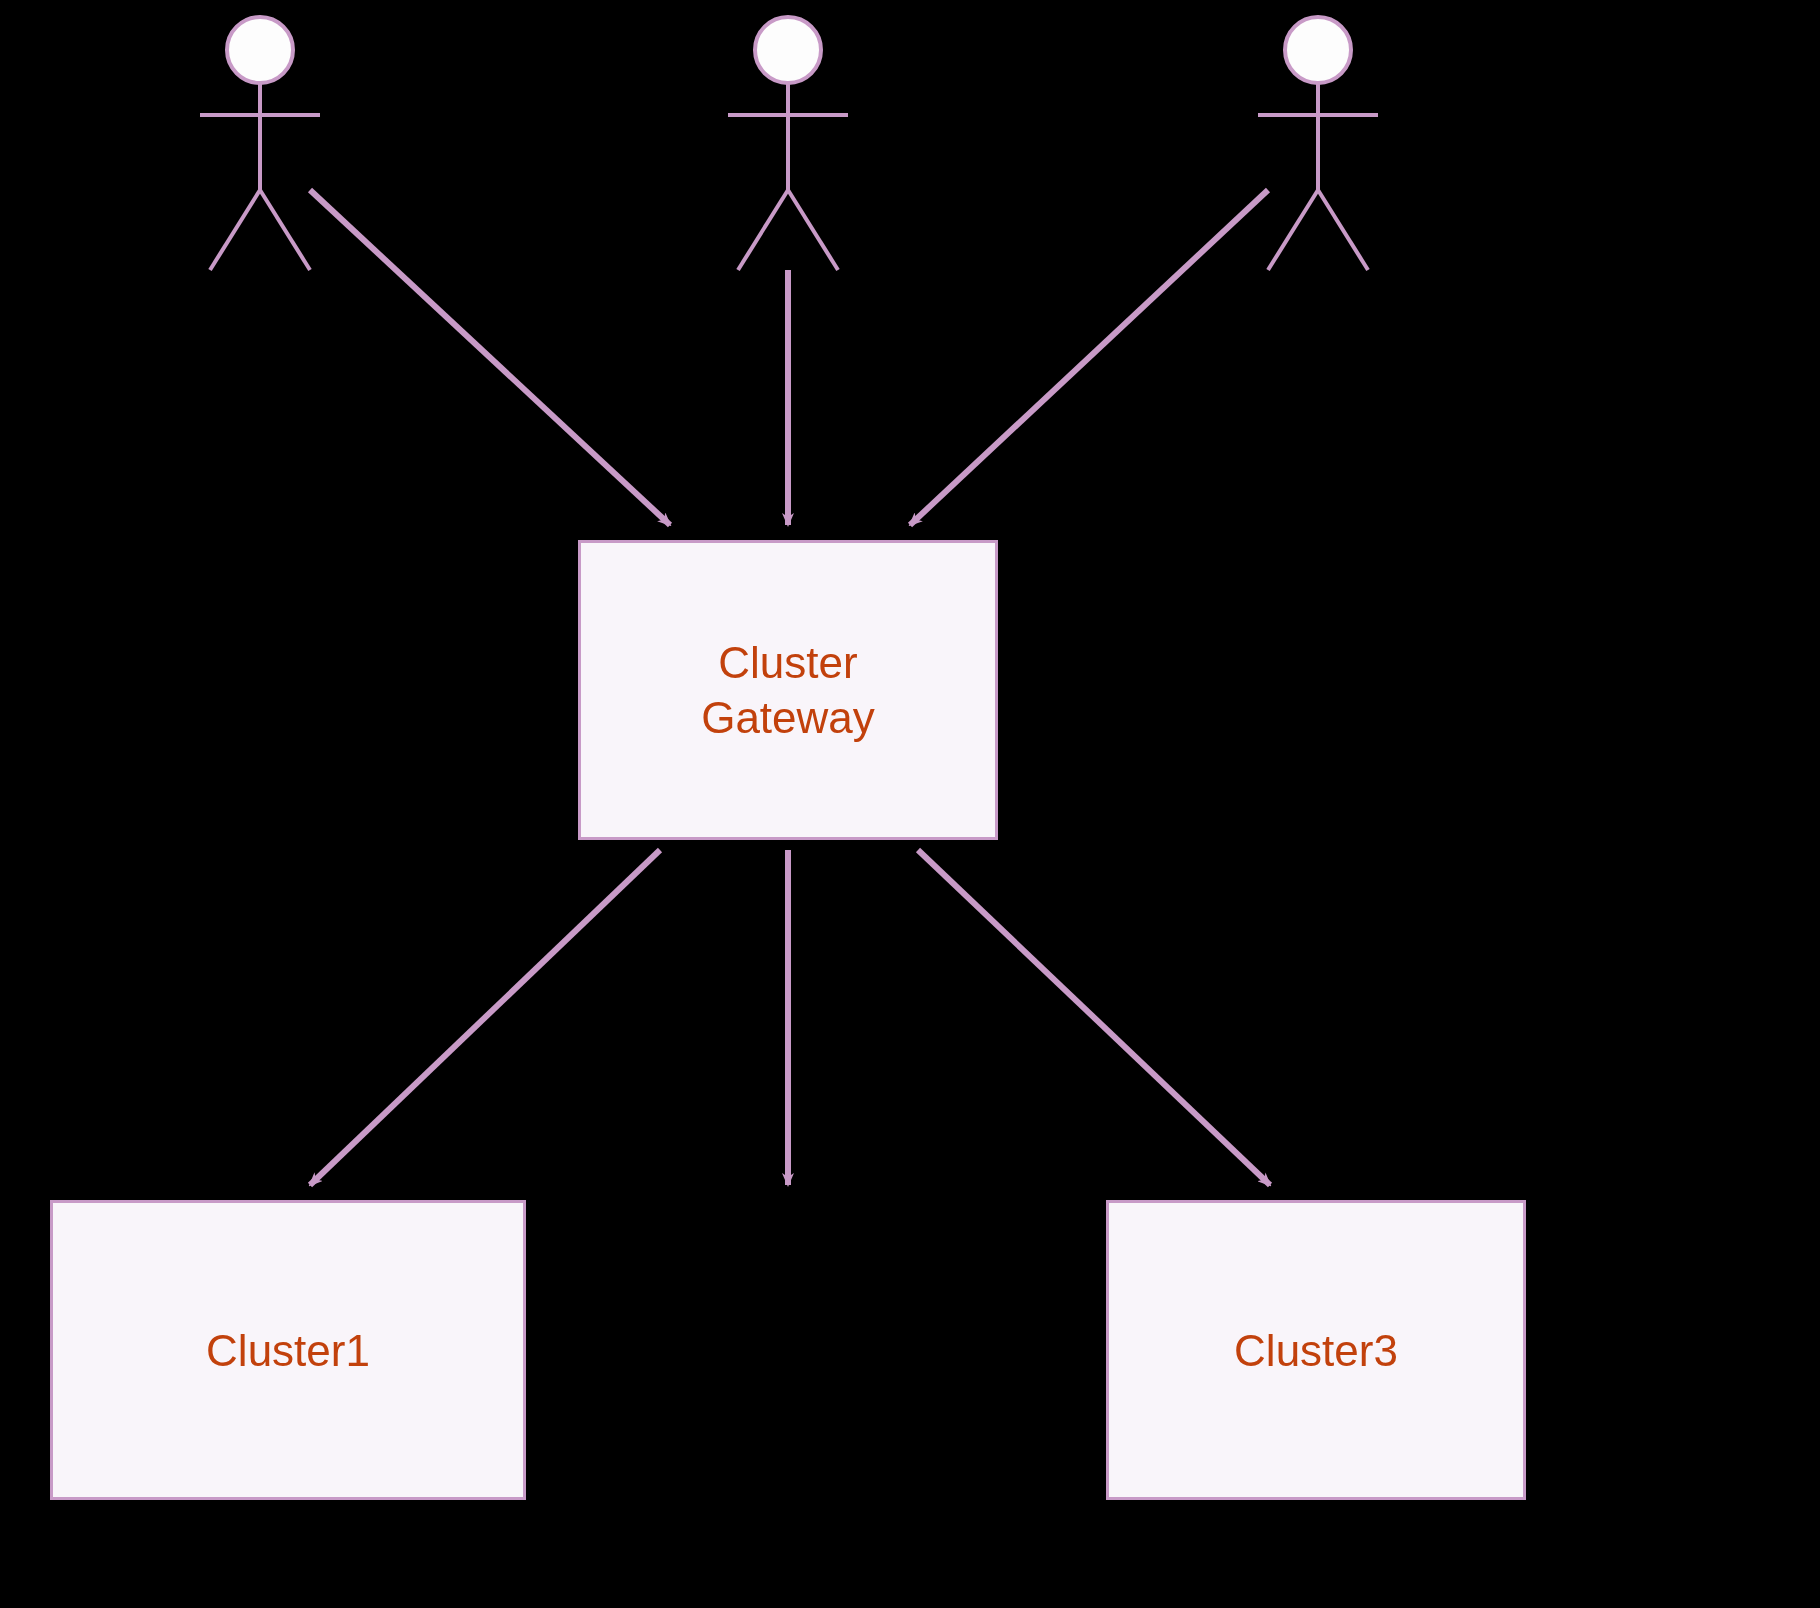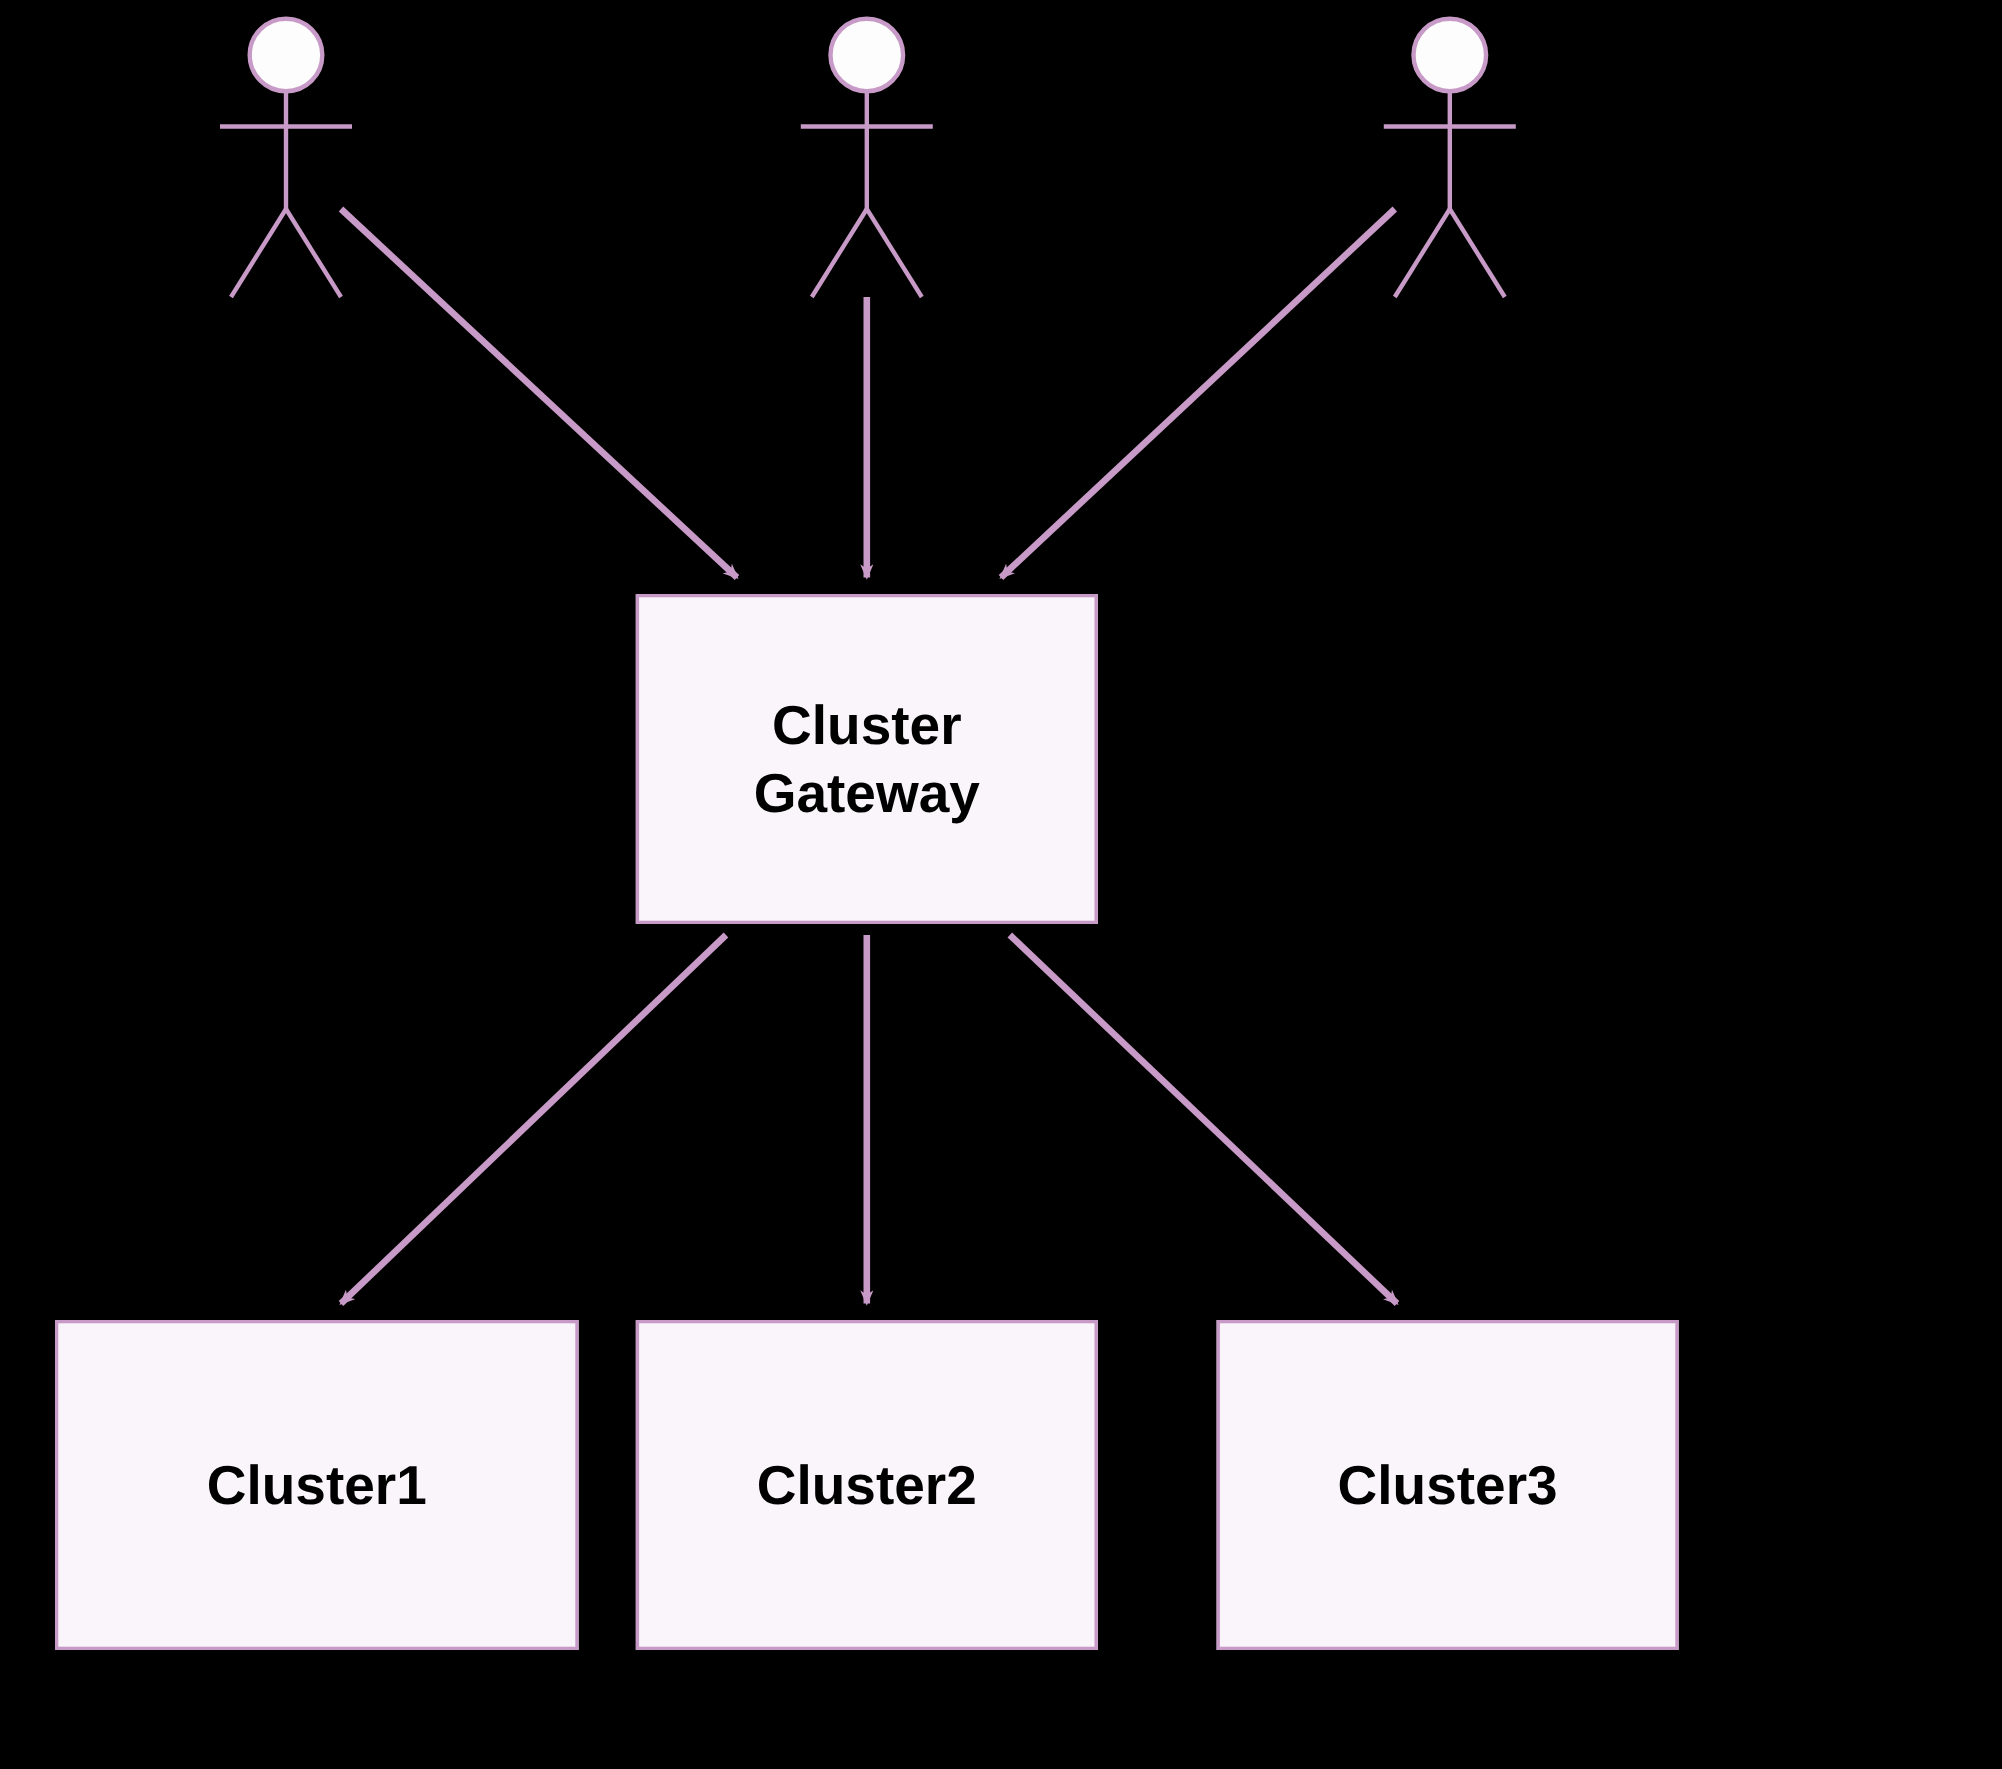--- a/index.html
+++ b/index.html
@@ -17,24 +17,24 @@
   .node-box {
     position: absolute;
     background: #f9f5fa;
     border: 3px solid #c89ac7;
     display: flex;
     align-items: center;
     justify-content: center;
     text-align: center;
   }
   .node-label {
-    color: #000000;
-    font-size: 50px;
+    color: #c2410c;
+    font-size: 44px;
     line-height: 1.25;
-    font-weight: 700;
+    font-weight: 400;
   }
   svg.overlay {
     position: absolute;
     inset: 0;
     width: 1820px;
     height: 1608px;
     pointer-events: none;
   }
   .actor-stroke {
     stroke: #c89ac7;
@@ -101,21 +101,18 @@
   </svg>
 
   <div class="node-box" style="left:578px; top:540px; width:420px; height:300px;">
     <div class="node-label">Cluster<br>Gateway</div>
   </div>
 
   <div class="node-box" style="left:50px; top:1200px; width:476px; height:300px;">
     <div class="node-label">Cluster1</div>
   </div>
 
-  <div class="node-box" style="left:578px; top:1200px; width:420px; height:300px;">
-    <div class="node-label">Cluster2</div>
-  </div>
 
   <div class="node-box" style="left:1106px; top:1200px; width:420px; height:300px;">
     <div class="node-label">Cluster3</div>
   </div>
 
 </div>
 
 </body></html>

